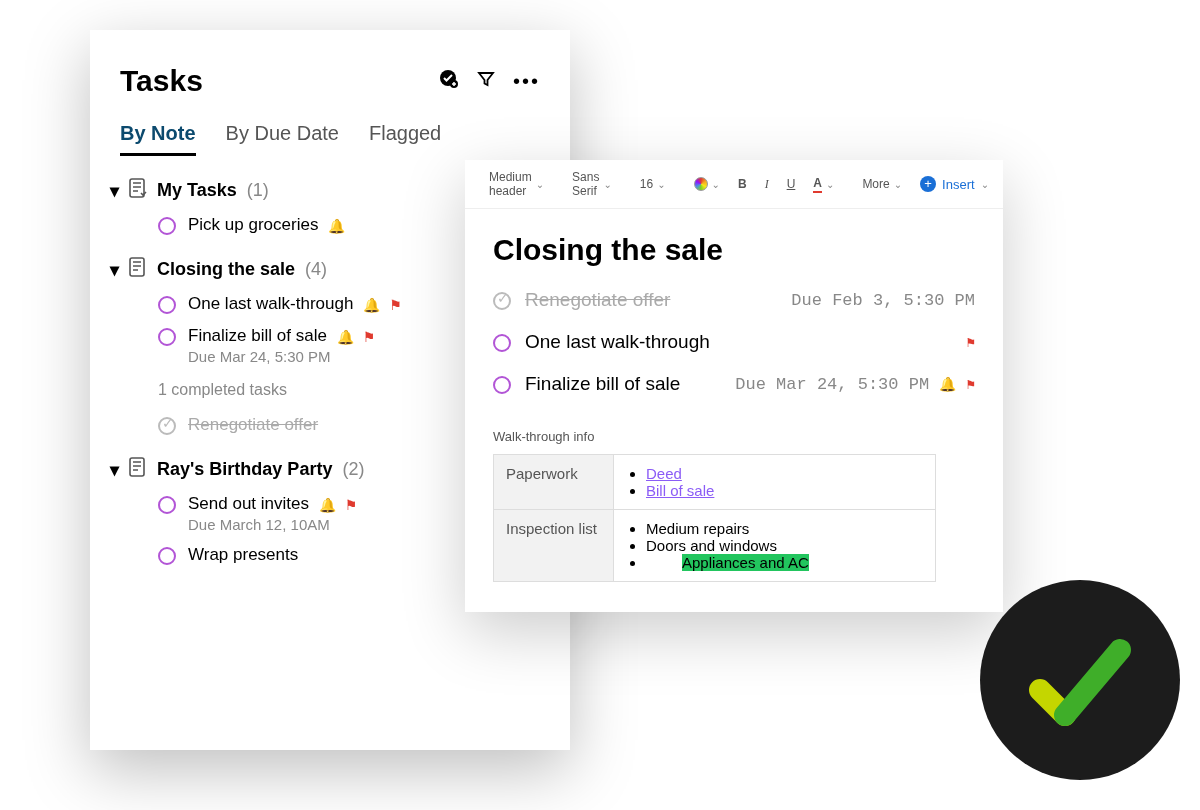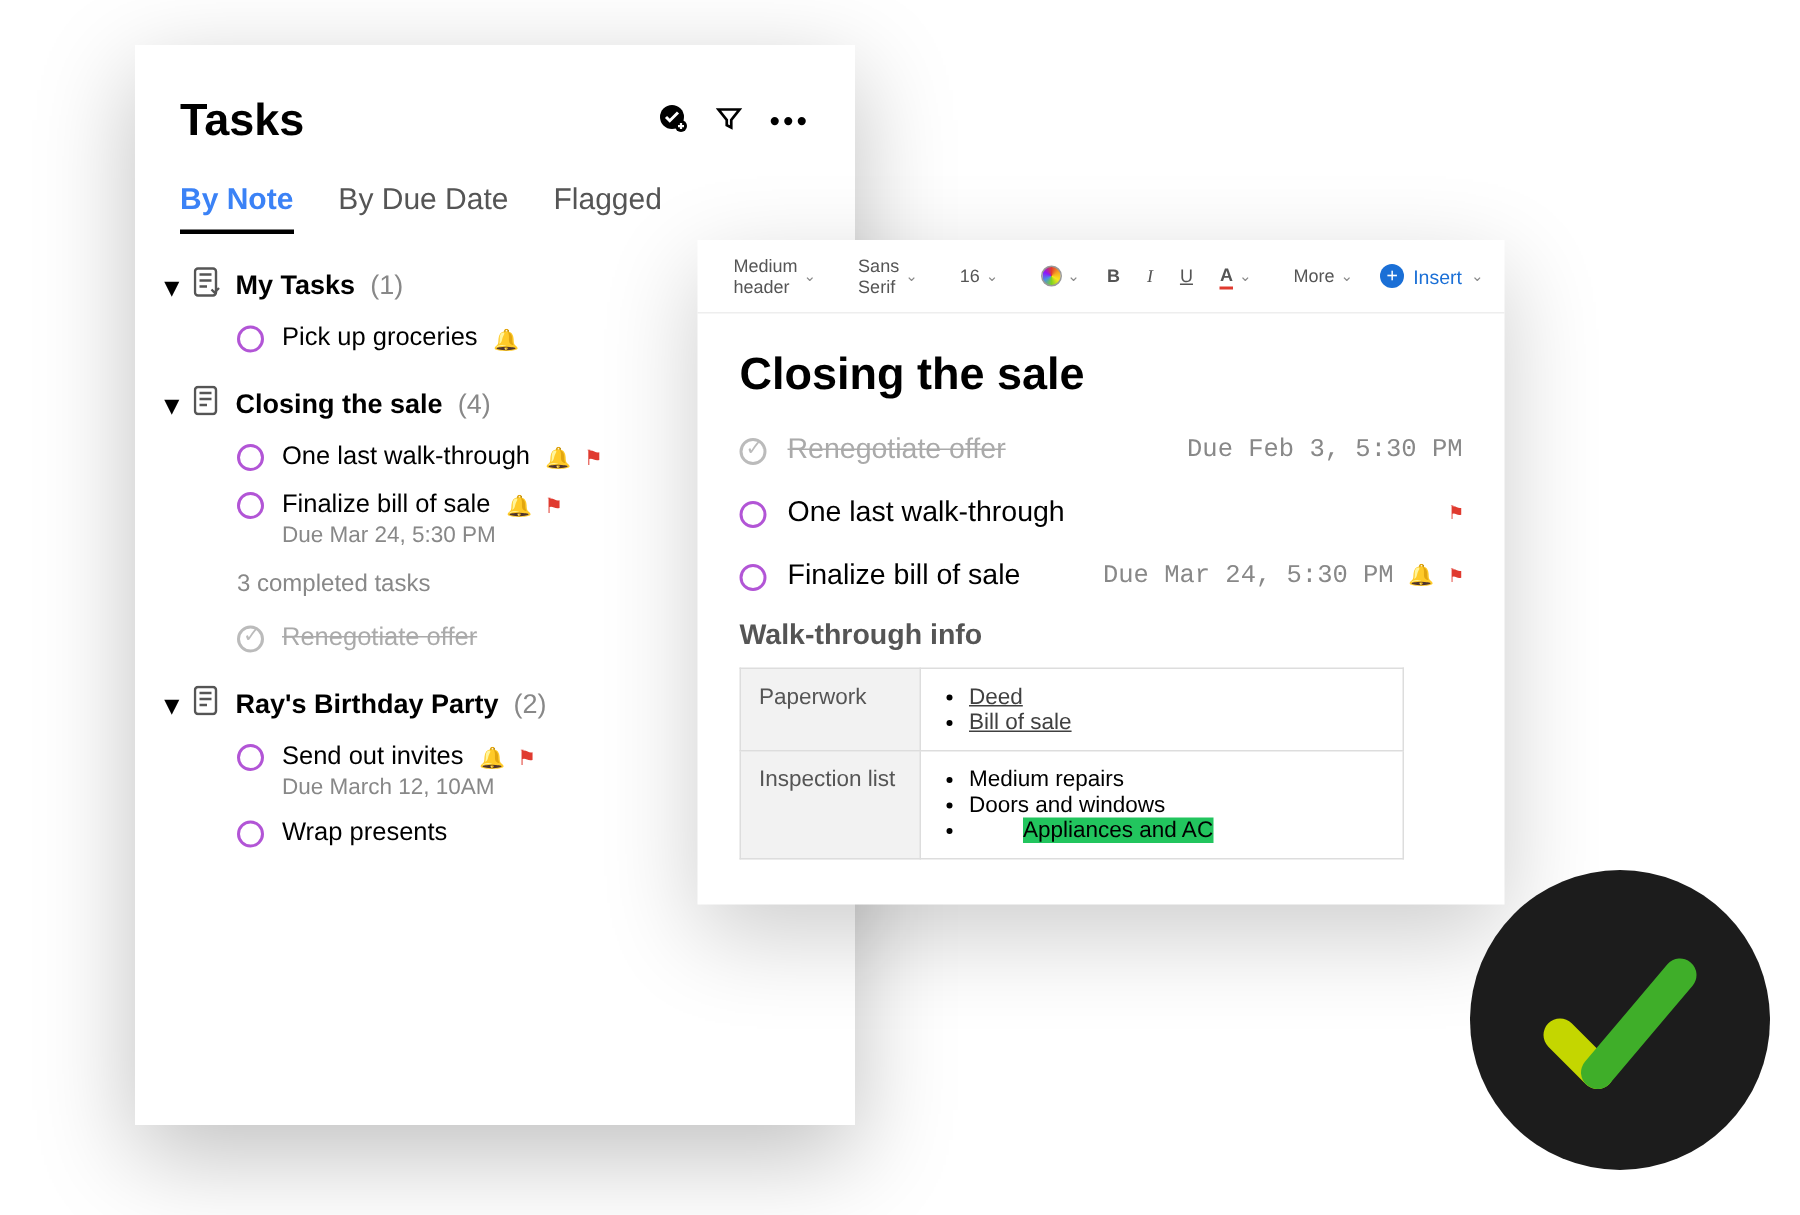--- a/index.html
+++ b/index.html
@@ -12,21 +12,21 @@
   .tasks-panel {
     position: absolute; left: 90px; top: 30px; width: 480px; height: 720px;
     background: #fff; box-shadow: 0 20px 60px rgba(0,0,0,.25);
   }
   .tasks-header { display: flex; align-items: center; padding: 34px 30px 6px 30px; }
   .tasks-title  { font-size: 30px; font-weight: 700; flex: 1; }
   .hdr-icons    { display: flex; gap: 18px; align-items: center; }
 
   .tabs { display: flex; gap: 30px; padding: 18px 30px 0 30px; font-size: 20px; color:#555; }
   .tab       { padding-bottom: 8px; cursor: pointer; }
-  .tab.active{ color:#3b82f6; font-weight:600; border-bottom: 3px solid #000; }
+  .tab.active{ color:#0c4a6e; font-weight:600; border-bottom: 3px solid #000; }
 
   .section      { padding: 22px 20px 0 20px; }
   .section-head { display:flex; align-items:center; gap:10px; font-size:18px; font-weight:600; }
   .section-head .count { color:#888; font-weight:400; }
   .section-head svg, .section-head .note-icon { flex:none; }
 
   .task-row       { display:flex; align-items:flex-start; gap:12px; padding:12px 0 0 48px; }
   .task-circle    { width:18px; height:18px; border:2px solid #b255d6; border-radius:50%; flex:none; margin-top:2px; }
   .task-circle.done { border-color:#bbb; position:relative; }
   .task-circle.done::after { content:"✓"; color:#bbb; position:absolute; top:-4px; left:2px; font-size:14px; }
@@ -57,27 +57,27 @@
   .insert-plus { width:16px; height:16px; background:#1a6fd6; border-radius:50%; color:#fff;
                  font-size:13px; line-height:16px; text-align:center; }
 
   .editor-body { padding: 10px 28px 30px 28px; }
   .editor-title { font-size:30px; font-weight:700; margin: 14px 0 12px 0; }
 
   .ed-row      { display:flex; align-items:center; gap:14px; padding:10px 0; font-size:19px; }
   .ed-row .due { margin-left:auto; color:#888; font-size:17px; display:flex; align-items:center; gap:10px;font-family:Liberation Mono, monospace;}
   .ed-row.done .ed-text { color:#aaa; text-decoration:line-through; }
 
-  .subheading { font-size:19px; color:#555; font-weight:700; margin-top:8px; margin-bottom:10px;}
+  .subheading { font-size:13px; color:#555; font-weight:400; margin-top:24px; margin-bottom:10px;}
 
   table.info { border-collapse:collapse; width:92%; font-size:15px; background:#fff;}
   table.info td { border:1px solid #ddd; padding:10px 12px; vertical-align:top;}
   table.info td.lbl { background:#f2f2f2; width:120px; font-weight:500; color:#555;}
   table.info ul { list-style:disc; padding-left:20px; }
-  table.info a { color:#404040; }
+  table.info a { color:#8b5cf6; }
   .hl { background:#22c55e;margin-left:36px; }
 
   
   .badge {
     position:absolute; left:980px; top:580px; width:200px; height:200px;
     background:#1c1c1c; border-radius:50%; display:flex; align-items:center; justify-content:center;
   }
 
   .chev { font-size:10px; color:#888; }
 </style>
@@ -168,21 +168,21 @@
           <span class="task-text">Finalize bill of sale</span>
           <span class="task-icons">
             <span class="bell">🔔</span>
             <span class="flag">⚑</span>
           </span>
         </div>
         <div class="task-sub">Due Mar 24, 5:30 PM</div>
       </div>
     </div>
 
-    <div class="completed-line">3 completed tasks</div>
+    <div class="completed-line">1 completed tasks</div>
 
     <div class="task-row task-done">
       <div class="task-circle done"></div>
       <div><span class="task-text">Renegotiate offer</span></div>
     </div>
   </div>
 
   <div class="section">
     <div class="section-head">
       <span>▾</span>

